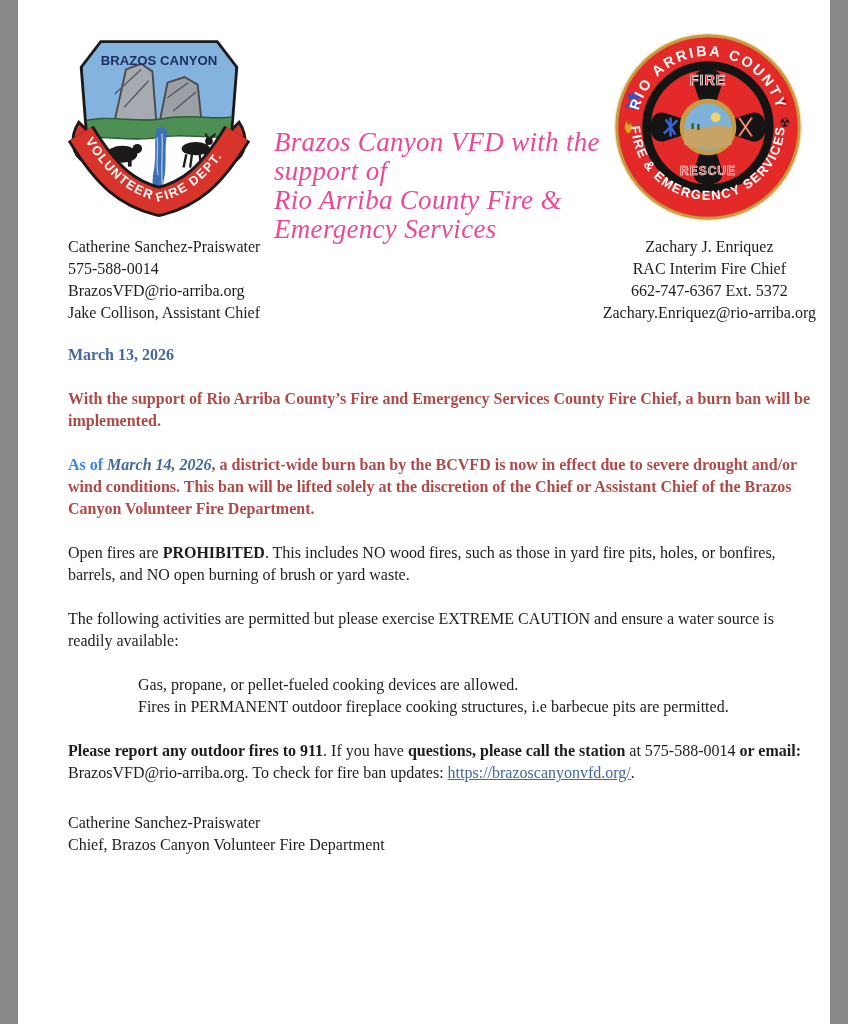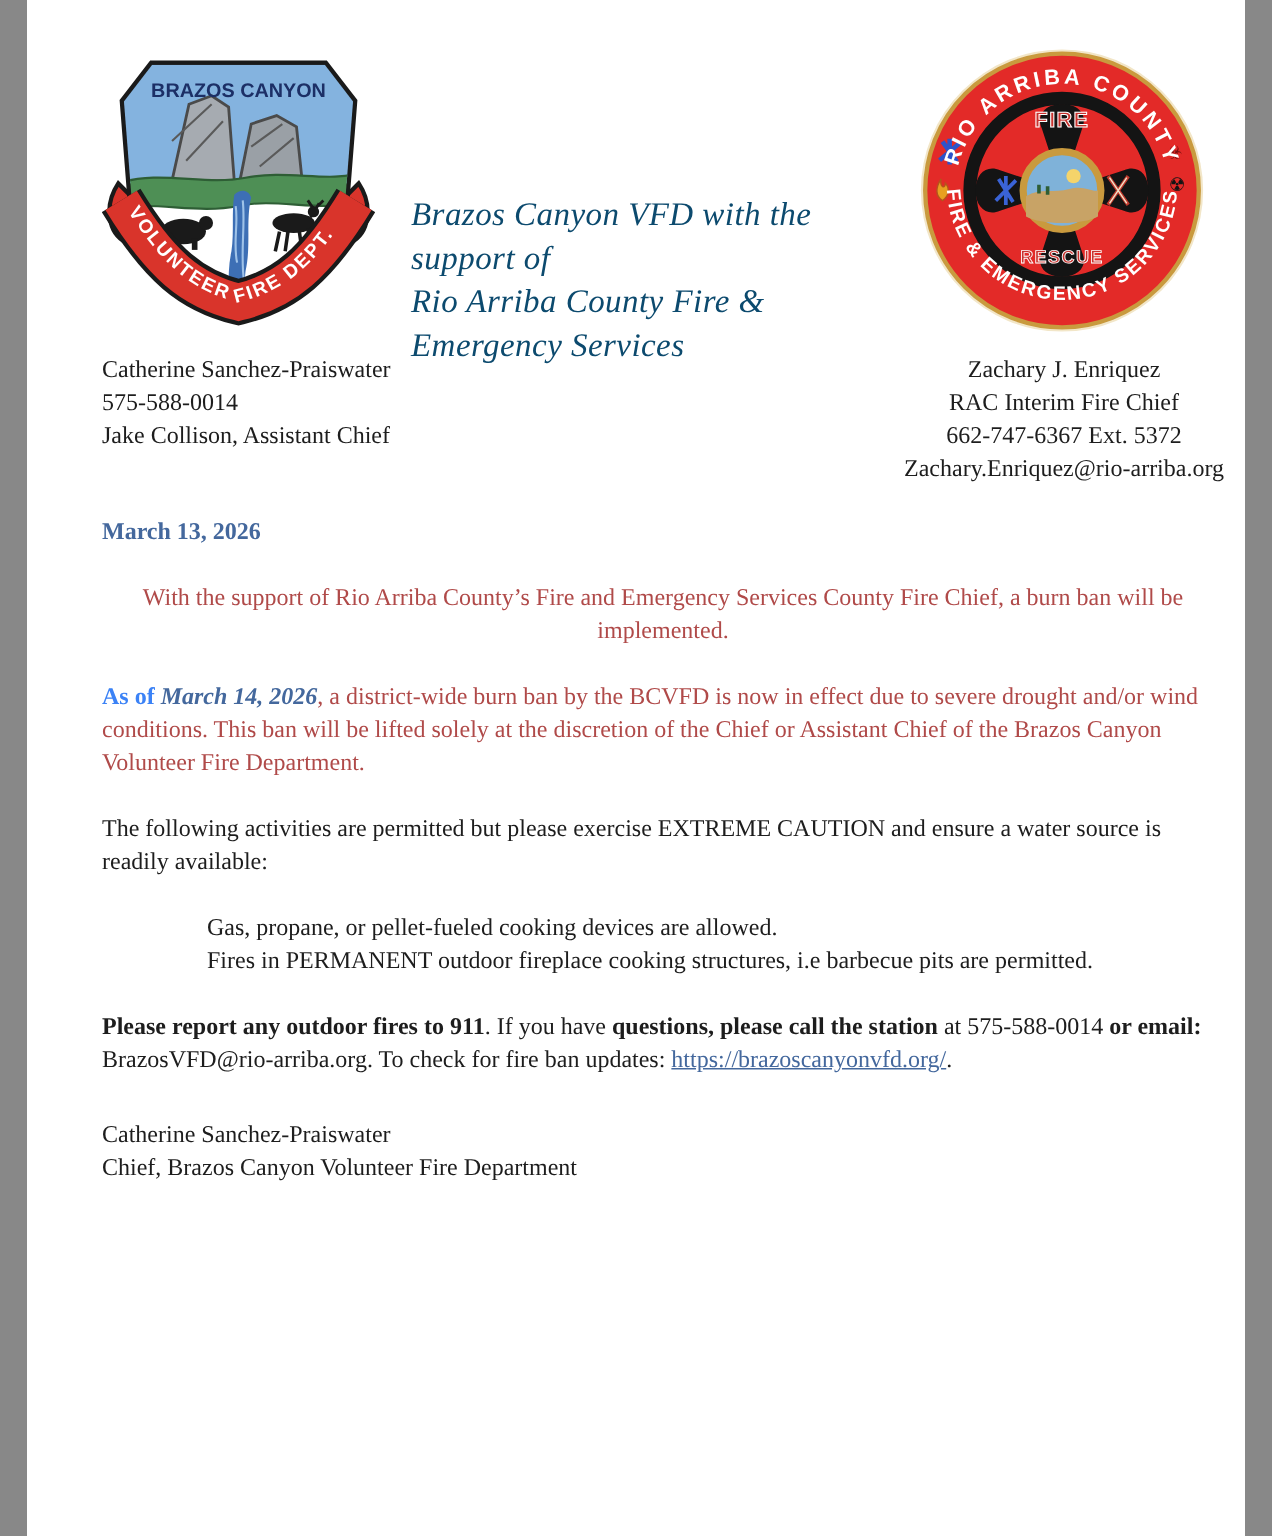--- a/index.html
+++ b/index.html
@@ -15,37 +15,37 @@
   
   .header{
     display:flex;align-items:flex-start;
     padding:28px 26px 0 50px;height:200px;box-sizing:border-box;
   }
   .logo-left{width:182px;height:198px;flex:0 0 auto;}
   .tagline{
     flex:1 1 auto;
     padding:100px 10px 0 24px;
     font-style:italic;
-    font-size:22px;line-height:29px;color:#0c4a6e;
+    font-size:27px;line-height:29px;color:#ec4899;
     letter-spacing:.3px;
   }
   .logo-right{width:192px;height:192px;flex:0 0 auto;margin-top:3px;}
   
   .contacts{
     display:flex;justify-content:space-between;
     margin:36px 14px 0 50px;
   }
   .contact-left{ text-align:left; }
   .contact-right{ text-align:center; }
   .contact-line{white-space:nowrap;}
   
   .body-text{ margin:0 50px 0 50px; width:748px; }
   .para{ margin:22px 0 0 0; }
   .date-line{ margin-top:20px; font-weight:bold; color:#44689d; }
-  .red-bold{ font-weight:normal; color:#b04a49;text-align:center; }
+  .red-bold{ font-weight:bold; color:#b04a49; }
   .blue-bold{ font-weight:bold; color:#3b82f6;text-align:center; }
   .blue-bold-italic{ font-weight:bold; font-style:italic; color:#44689d; }
   b{ font-weight:bold; }
   .indented{ margin-top:22px; padding-left:70px; }
   .link{ color:#44689d; text-decoration:underline; cursor:pointer; }
   .sig{ margin-top:28px; }
   
   svg text{ font-family:"Liberation Sans", sans-serif; }
 </style>
 </head>
@@ -159,39 +159,41 @@
           <textPath href="#arcBottom" startOffset="50%" text-anchor="middle">FIRE &amp; EMERGENCY SERVICES</textPath>
         </text>
       </svg>
     </div>
   </div>
 
   <div class="contacts">
     <div class="contact-left">
       <div class="contact-line">Catherine Sanchez-Praiswater</div>
       <div class="contact-line">575-588-0014</div>
+      <div class="contact-line">BrazosVFD@rio-arriba.org</div>
       <div class="contact-line">Jake Collison, Assistant Chief</div>
     </div>
     <div class="contact-right">
       <div class="contact-line">Zachary J. Enriquez</div>
       <div class="contact-line">RAC Interim Fire Chief</div>
       <div class="contact-line">662-747-6367 Ext. 5372</div>
       <div class="contact-line">Zachary.Enriquez@rio-arriba.org</div>
     </div>
   </div>
 
   <div class="body-text">
 
     <div class="date-line">March 13, 2026</div>
 
 
     <p class="para red-bold">With the support of Rio Arriba County’s Fire and Emergency Services County Fire Chief, a burn ban will be implemented.</p>
 
     <p class="para"><span class="blue-bold">As of </span><span class="blue-bold-italic">March 14, 2026</span><span class="red-bold">, a district-wide burn ban by the BCVFD is now in effect due to severe drought and/or wind conditions. This ban will be lifted solely at the discretion of the Chief or Assistant Chief of the Brazos Canyon Volunteer Fire Department.</span></p>
 
+    <p class="para"><span>Open fires are </span><b>PROHIBITED</b><span>. This includes NO wood fires, such as those in yard fire pits, holes, or bonfires, barrels, and NO open burning of brush or yard waste.</span></p>
 
     <p class="para">The following activities are permitted but please exercise EXTREME CAUTION and ensure a water source is readily available:</p>
 
     <div class="indented">
       <div>Gas, propane, or pellet-fueled cooking devices are allowed.</div>
       <div>Fires in PERMANENT outdoor fireplace cooking structures, i.e barbecue pits are permitted.</div>
     </div>
 
     <p class="para"><b>Please report any outdoor fires to 911</b><span>.  If you have </span><b>questions, please call the station</b><span> at 575-588-0014 </span><b>or email:</b><span>  BrazosVFD@rio-arriba.org.  To check for fire ban updates: </span><a class="link">https://brazoscanyonvfd.org/</a><span>.</span></p>
 

